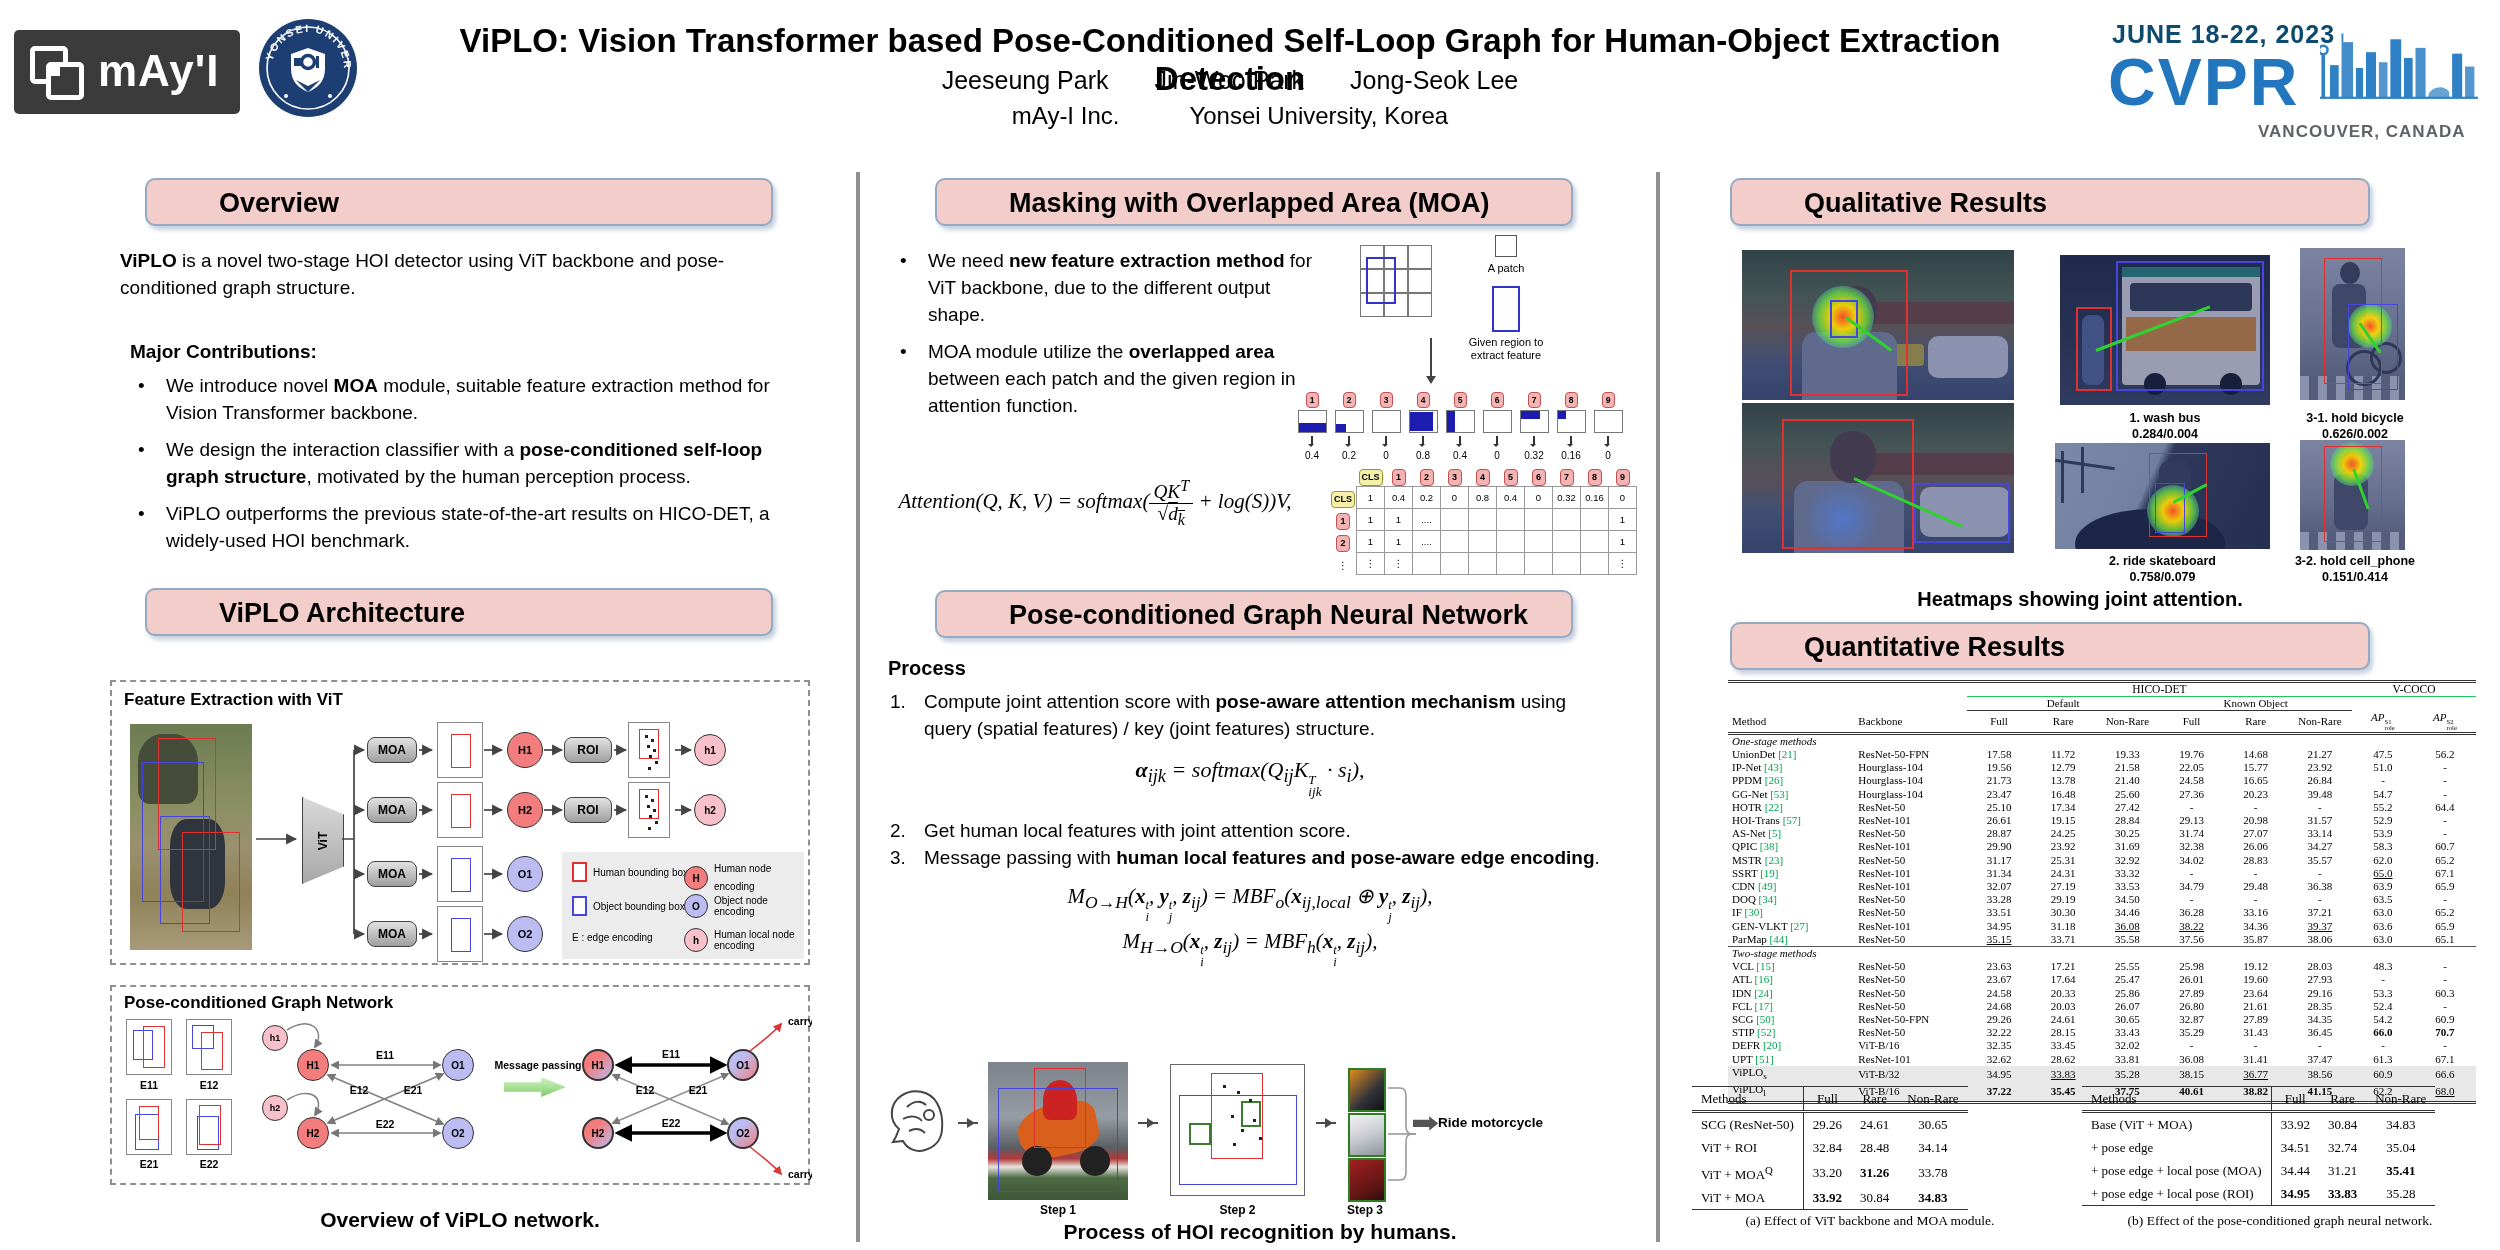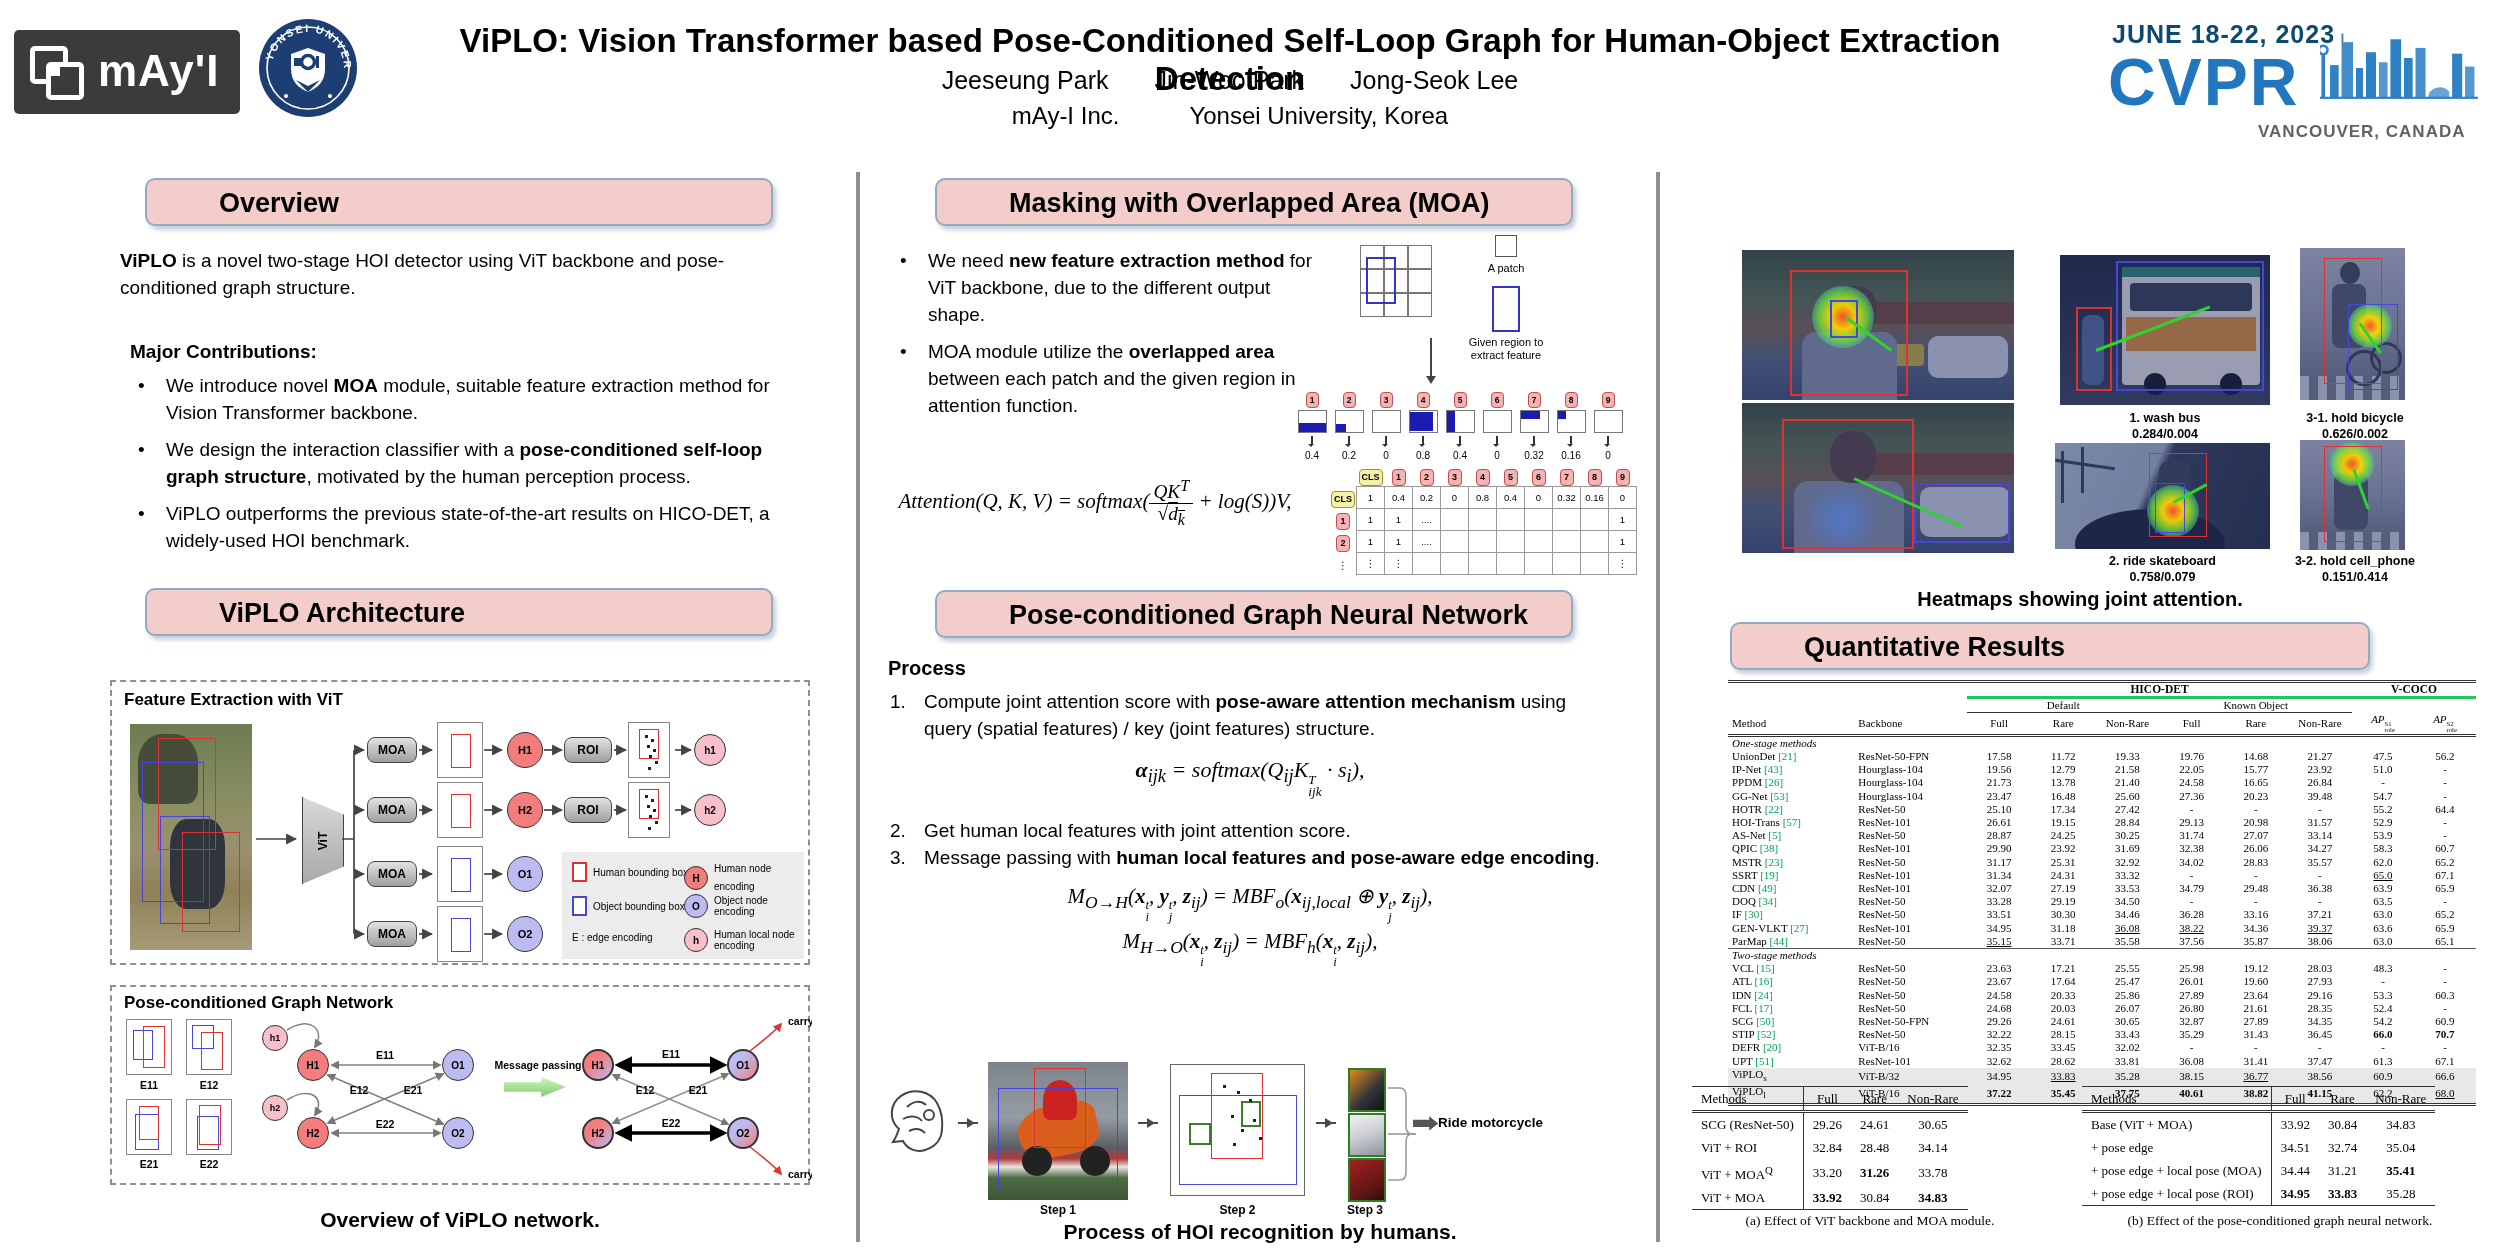--- a/index.html
+++ b/index.html
@@ -41,21 +41,21 @@
   .fr .nm{border-bottom:1.6px solid #000;padding:0 4px;}
   .ov{text-decoration:overline;}
   .ss{display:inline-grid;vertical-align:-.5em;line-height:.95;font-size:.6em;text-align:left;}
   .sg{display:inline-grid;vertical-align:middle;text-align:center;line-height:.85;}
   .sg .sig{font-size:2em;font-style:normal;}
   .sg .k{font-size:.65em;}
   
   .qtable{border-collapse:collapse;font-family:"Liberation Serif",serif;font-size:11px;table-layout:fixed;
           border-top:3px double #333;}
   .qtable th,.qtable td{padding:0 2px;text-align:center;line-height:13.2px;white-space:nowrap;font-weight:normal;}
-  .qtable .gspan{font-weight:bold;border-bottom:3px solid #22c55e;font-size:11.5px;}
+  .qtable .gspan{font-weight:normal;border-bottom:1px solid #22c55e;font-size:11.5px;}
   .qtable .r1 .sspan{border-bottom:1px solid #333;}
   .qtable .r2 th{border-bottom:3px double #333;}
   .qtable .ml{text-align:left;padding-left:4px;margin-top:24px;}
   .qtable .bl{text-align:left;}
   .qtable .sec{text-align:left;font-style:italic;padding-left:4px;}
   .qtable tr.secr td{border-top:1px solid #555;}
   .qtable tr:first-child td{border-top:none;}
   .qtable tbody tr:last-child td{border-bottom:3px double #333;}
   .qtable .hl td{background:#e8e8e8;}
   .ref{color:#00a550;}
@@ -692,20 +692,23 @@
     </g>
     <path d="M30,62 h18 l0,-4 10,8 -10,8 0,-4 h-18 z" fill="#555" transform="translate(0,-4) scale(0.9)"></path>
   </svg>
   <div class="abs" style="left:1438px;top:1115px;font-weight:bold;font-size:13.5px;">Ride motorcycle</div>
 
   <div class="steplab" style="left:988px;top:1203px;width:140px;">Step 1</div>
   <div class="steplab" style="left:1170px;top:1203px;width:135px;">Step 2</div>
   <div class="steplab" style="left:1330px;top:1203px;width:70px;">Step 3</div>
   <div class="abs cap" style="left:880px;top:1220px;width:760px;">Process of HOI recognition by humans.</div>
 
+  <div class="shead" style="left:1730px;top:178px;width:640px;">
+    <span>Qualitative Results</span>
+  </div>
 
   <div class="qimg" style="left:1742px;top:250px;width:272px;height:150px;background:linear-gradient(180deg,#3f5430 0%,#5d7046 30%,#7d6a4a 52%,#5a6877 74%,#46536b 100%);">
     <div class="abs" style="left:128px;top:52px;width:144px;height:22px;background:#7a4d35;"></div>
     <div class="abs" style="left:186px;top:86px;width:80px;height:42px;background:#cfd4d8;border-radius:10px;"></div>
     <div class="abs" style="left:150px;top:94px;width:32px;height:22px;background:#c8b23a;border-radius:4px;"></div>
     <div class="abs" style="left:60px;top:82px;width:95px;height:68px;background:#8a93a0;border-radius:14px 14px 0 0;"></div>
     <div class="abs" style="left:93px;top:36px;width:42px;height:48px;background:#5d4a3e;border-radius:45%;"></div>
     <div class="tint"></div>
     <div class="heat" style="left:70px;top:36px;width:62px;height:62px;"></div>
     <div class="bbx red" style="left:48px;top:20px;width:118px;height:126px;"></div>

